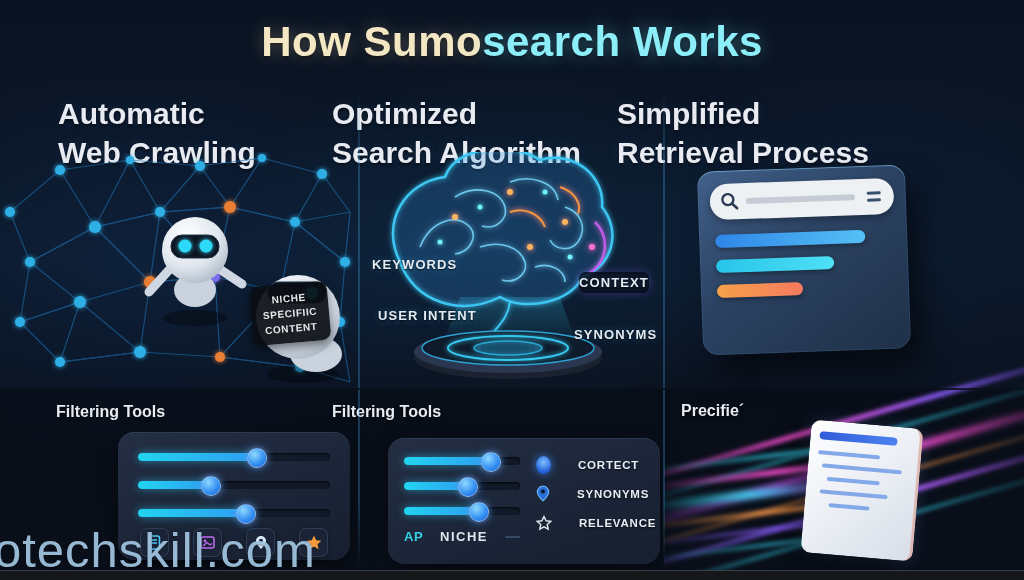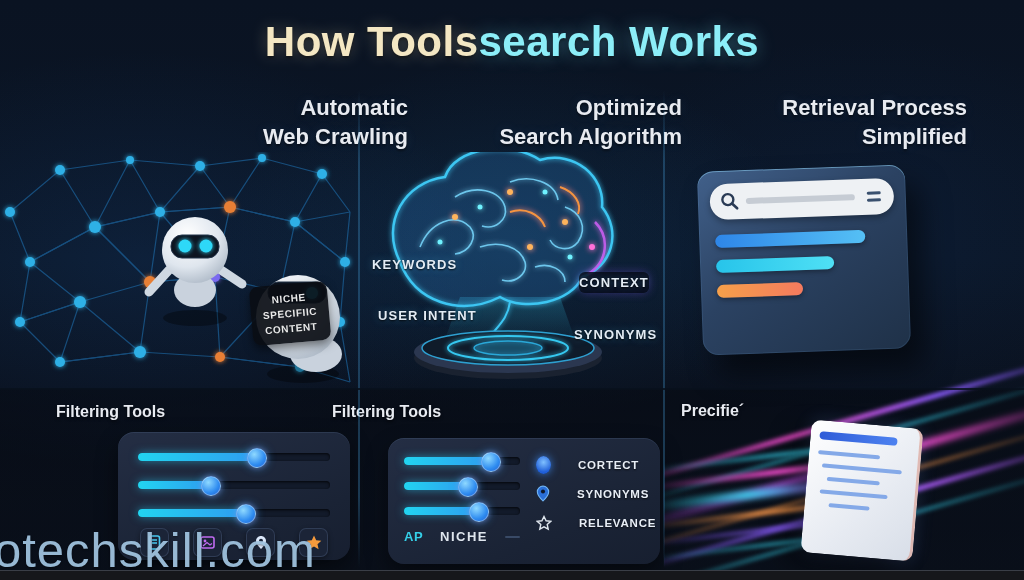--- a/index.html
+++ b/index.html
@@ -14,21 +14,21 @@
   }
   .bottom-shade{position:absolute;left:0;top:389px;width:1024px;height:183px;
     background:linear-gradient(180deg,rgba(6,10,18,.55),rgba(6,10,18,.2));}
   .divider-v{position:absolute;top:90px;height:478px;width:2px;
     background:linear-gradient(180deg,transparent,rgba(70,160,220,.30) 15%,rgba(70,160,220,.30) 85%,transparent);}
   .divider-h{position:absolute;left:0;top:388px;width:1024px;height:2px;background:rgba(8,16,28,.85);}
   .title{position:absolute;left:0;top:18px;width:1024px;text-align:center;
     font-size:42px;font-weight:bold;letter-spacing:.5px;}
   .title .t1{color:#f4e7c3;text-shadow:0 0 16px rgba(250,230,180,.30),0 2px 3px rgba(0,0,0,.6);}
   .title .t2{color:#8ceef8;text-shadow:0 0 18px rgba(120,230,250,.40),0 2px 3px rgba(0,0,0,.6);}
-  .hdr2{position:absolute;text-align:right;color:#e8ebf1;font-weight:bold;font-size:22px;
+  .hdr2{position:absolute;text-align:left;color:#e8ebf1;font-weight:bold;font-size:30px;
     line-height:1.3;text-shadow:0 2px 3px rgba(0,0,0,.55),0 0 12px rgba(120,180,255,.12);}
   .hdr1{position:absolute;color:#e8ebf1;font-weight:bold;font-size:16px;text-align:left;
     text-shadow:0 2px 3px rgba(0,0,0,.55);}
   svg{display:block;}
   
   .blabel{position:absolute;color:#e3ecf5;font-weight:bold;font-size:13px;letter-spacing:1.1px;
     text-shadow:0 1px 2px rgba(0,0,0,.8),0 0 8px rgba(90,200,250,.35);margin-top:36px;}
   .blabel.badge{background:rgba(10,14,30,.88);border-radius:6px;padding:3px 0;
     box-shadow:0 0 10px rgba(140,90,240,.35);}
   
@@ -97,34 +97,34 @@
   .bottom-strip{position:absolute;left:0;bottom:0;width:1024px;height:9px;background:#16171b;
     border-top:1px solid rgba(125,135,155,.35);z-index:40;}
 </style>
 </head>
 <body>
 
 <div class="stage">
   <div class="bottom-shade"></div>
 
   <div class="title">
-    <span class="t1">How Tools</span><span class="t2">search Works</span>
+    <span class="t1">How Sumo</span><span class="t2">search Works</span>
   </div>
 
   <div class="hdr2" style="left:58px;top:94px;width:350px;">
     <div>Automatic</div>
     <div>Web Crawling</div>
   </div>
   <div class="hdr2" style="left:332px;top:94px;width:350px;">
     <div>Optimized</div>
     <div>Search Algorithm</div>
   </div>
   <div class="hdr2" style="left:617px;top:94px;width:350px;">
+    <div>Simplified</div>
     <div>Retrieval Process</div>
-    <div>Simplified</div>
   </div>
 
   <svg style="position:absolute;left:0;top:152px;" width="358" height="238" viewBox="0 0 358 238">
     <defs>
       <filter id="g1" x="-80%" y="-80%" width="260%" height="260%">
         <feGaussianBlur stdDeviation="2.4" result="b"></feGaussianBlur>
           <feMerge>
             <feMergeNode in="b"></feMergeNode>
             <feMergeNode in="SourceGraphic"></feMergeNode>
           </feMerge>

